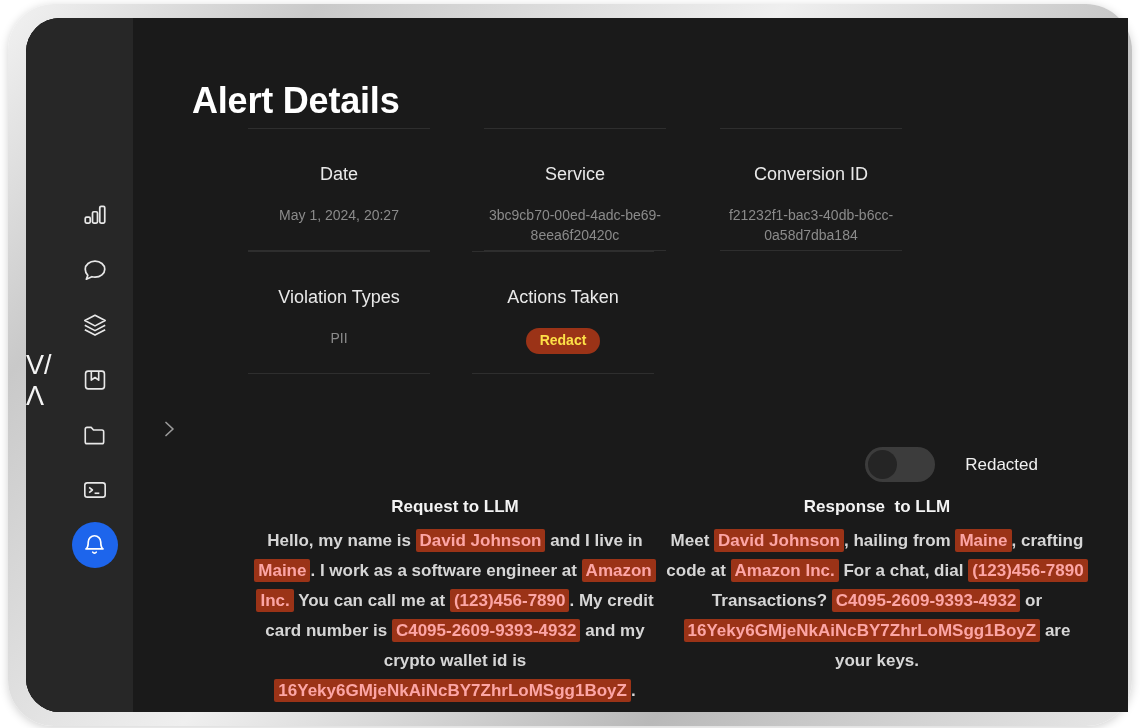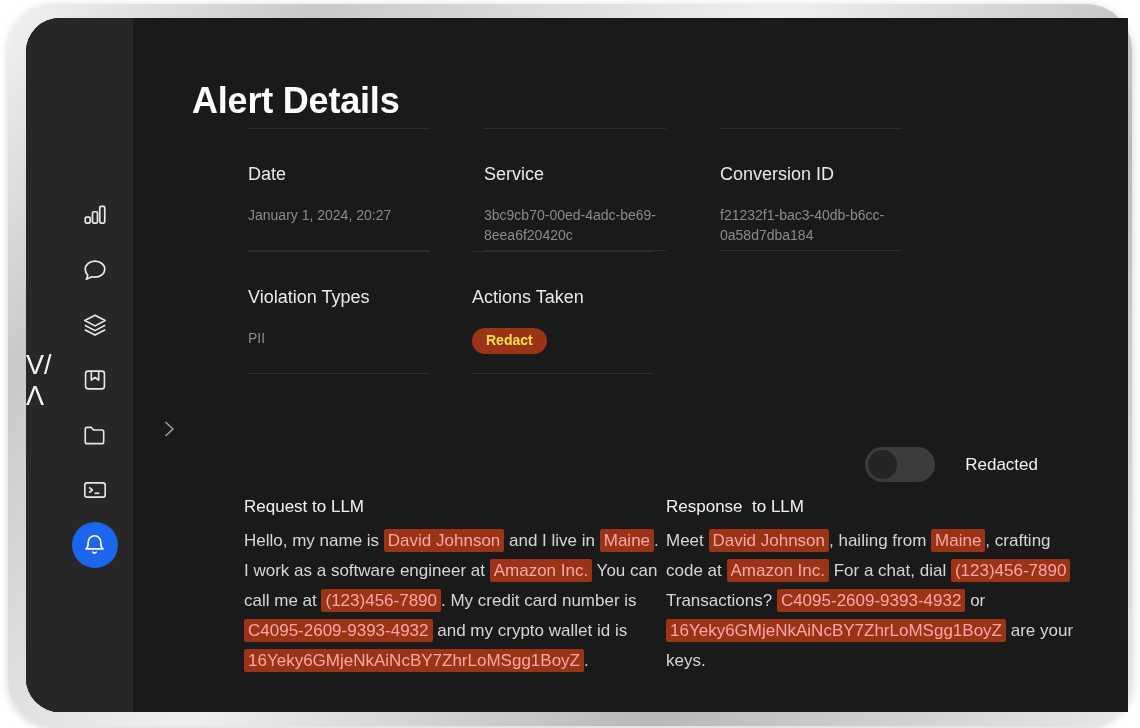--- a/index.html
+++ b/index.html
@@ -103,20 +103,21 @@
   }
 
   
   #main {
     position: absolute;
     left: 107px;
     right: 0;
     top: 0;
     bottom: 0;
     overflow: hidden;
+    text-align: center;
   }
   #page-title {
     position: absolute;
     left: 59px;
     top: 38px;
     font-size: 36px;
     font-weight: bold;
     color: #ffffff;
     letter-spacing: -0.2px;
   }
@@ -200,20 +201,21 @@
   }
 
   
   #messages {
     position: absolute;
     left: 111px;
     top: 479px;
     right: 40px;
     display: flex;
     gap: 0px;
+    font-weight: bold;
   }
   .msg-col { width: 450px; }
   .msg-title {
     font-size: 17px;
     color: #f3f3f3;
     margin-bottom: 9px;
     line-height: 1.2;
     white-space: pre;
   }
   .msg-body {
@@ -320,21 +322,21 @@
       <main id="main">
 
         <h1 id="page-title">Alert Details</h1>
 
         <section id="field-grid">
 
           <div class="field-row">
             <div class="field-cell">
               <div class="field-inner">
                 <div class="field-label">Date</div>
-                <div class="field-value">January 1, 2024, 20:27</div>
+                <div class="field-value">May 1, 2024, 20:27</div>
               </div>
             </div>
             <div class="field-cell">
               <div class="field-inner">
                 <div class="field-label">Service</div>
                 <div class="field-value">3bc9cb70-00ed-4adc-be69-8eea6f20420c</div>
               </div>
             </div>
             <div class="field-cell">
               <div class="field-inner">

